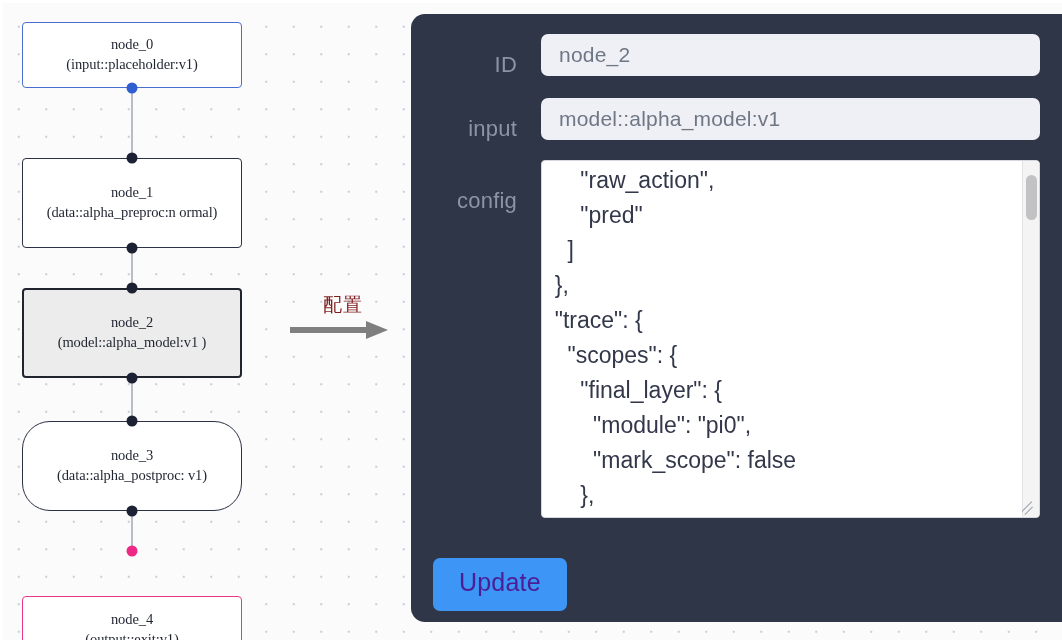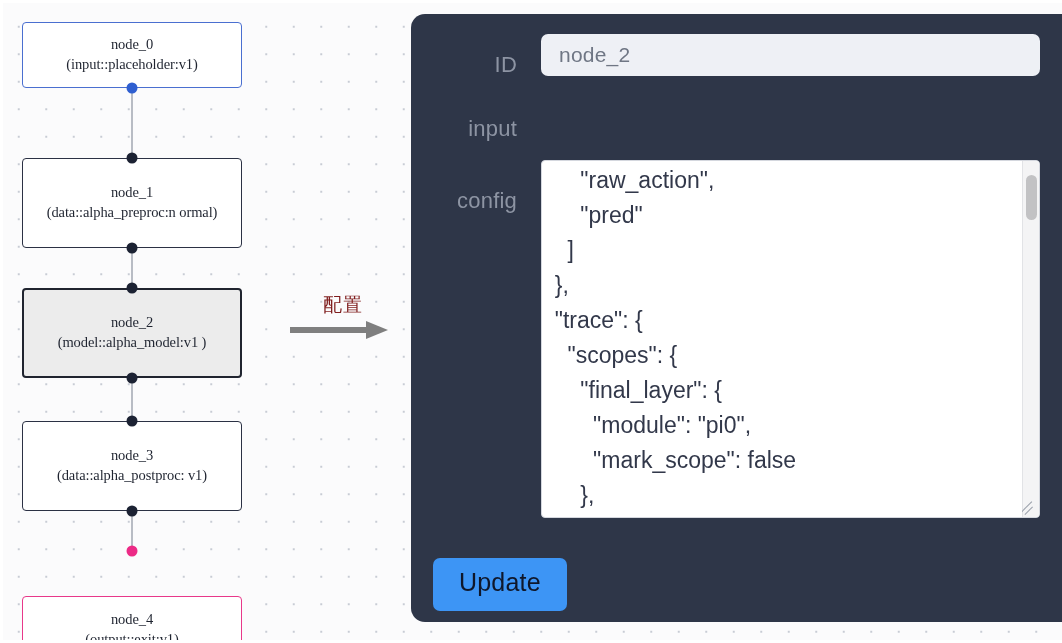--- a/index.html
+++ b/index.html
@@ -216,21 +216,21 @@
     height: 1.4px;
     transform-origin: left center;
   }
   #config-resize-handle .l1 { width: 17px; left: -2px; top: 13px; transform: rotate(-45deg); }
   #config-resize-handle .l2 { width: 11px; left: 3px; top: 14px; transform: rotate(-45deg); }
 
   #update-button {
     margin-left: 22px;
     margin-top: 22px;
     background: #3d95f5;
-    color: #0f172a;
+    color: #4c1d95;
     border: none;
     border-radius: 7px;
     font-size: 25px;
     font-family: "Liberation Sans", sans-serif;
     padding: 10px 26px 14px 26px;
     letter-spacing: 0.2px;
     cursor: pointer;
   }
 </style>
 </head>
@@ -262,21 +262,21 @@
 
 <div class="node selected" style="left:22px; top:288px; width:220px; height:90px;">
   <div class="node-text">
     <div>node_2</div>
     <div>(model::alpha_model:v1 )</div>
   </div>
 </div>
 <div class="handle" style="left:132px; top:288px;"></div>
 <div class="handle" style="left:132px; top:378px;"></div>
 
-<div class="node" style="left:22px; top:421px; width:220px; height:90px;">
+<div class="node" style="left:22px; top:421px; width:220px; height:90px;border-radius:28px;">
   <div class="node-text">
     <div>node_3</div>
     <div>(data::alpha_postproc: v1)</div>
   </div>
 </div>
 <div class="handle" style="left:132px; top:421px;"></div>
 <div class="handle" style="left:132px; top:511px;"></div>
 
 <div class="node accent-pink" style="left:22px; top:551px; width:220px; height:68px;margin-top:45px;">
   <div class="node-text">
@@ -296,20 +296,21 @@
 
 <div id="inspector-panel">
 
   <div class="field-row">
     <div class="field-label">ID</div>
     <div class="field-input">node_2</div>
   </div>
 
   <div class="field-row">
     <div class="field-label">input</div>
+    <div class="field-input">model::alpha_model:v1</div>
   </div>
 
   <div class="field-row config-row">
     <div class="field-label">config</div>
     <div id="config-textarea-wrap">
       <pre id="config-textarea">      "raw_action",
       "pred"
     ]
   },
   "trace": {

